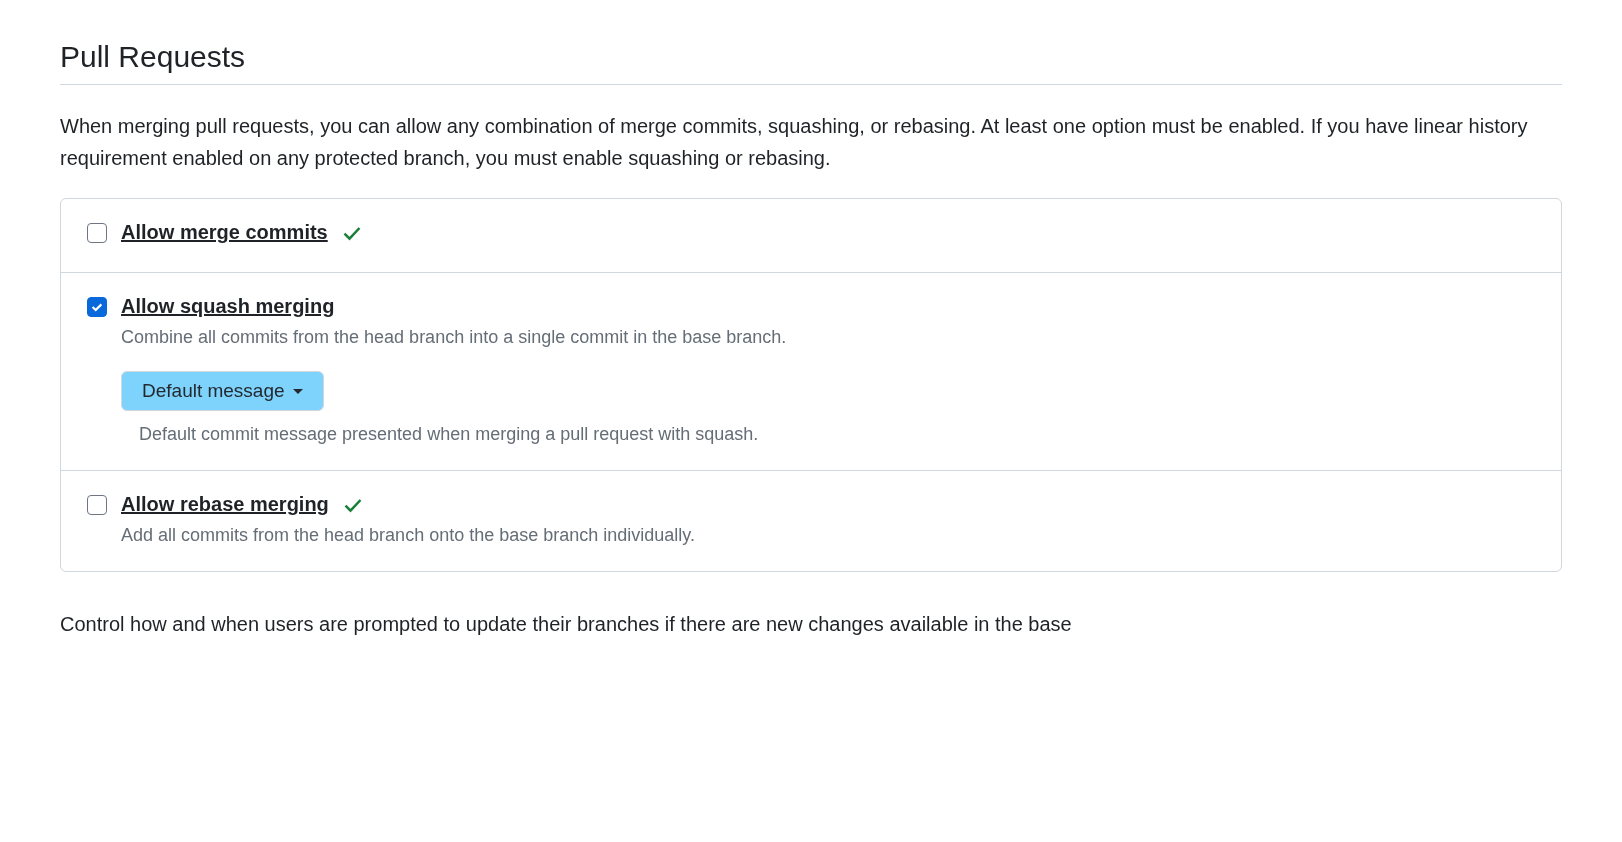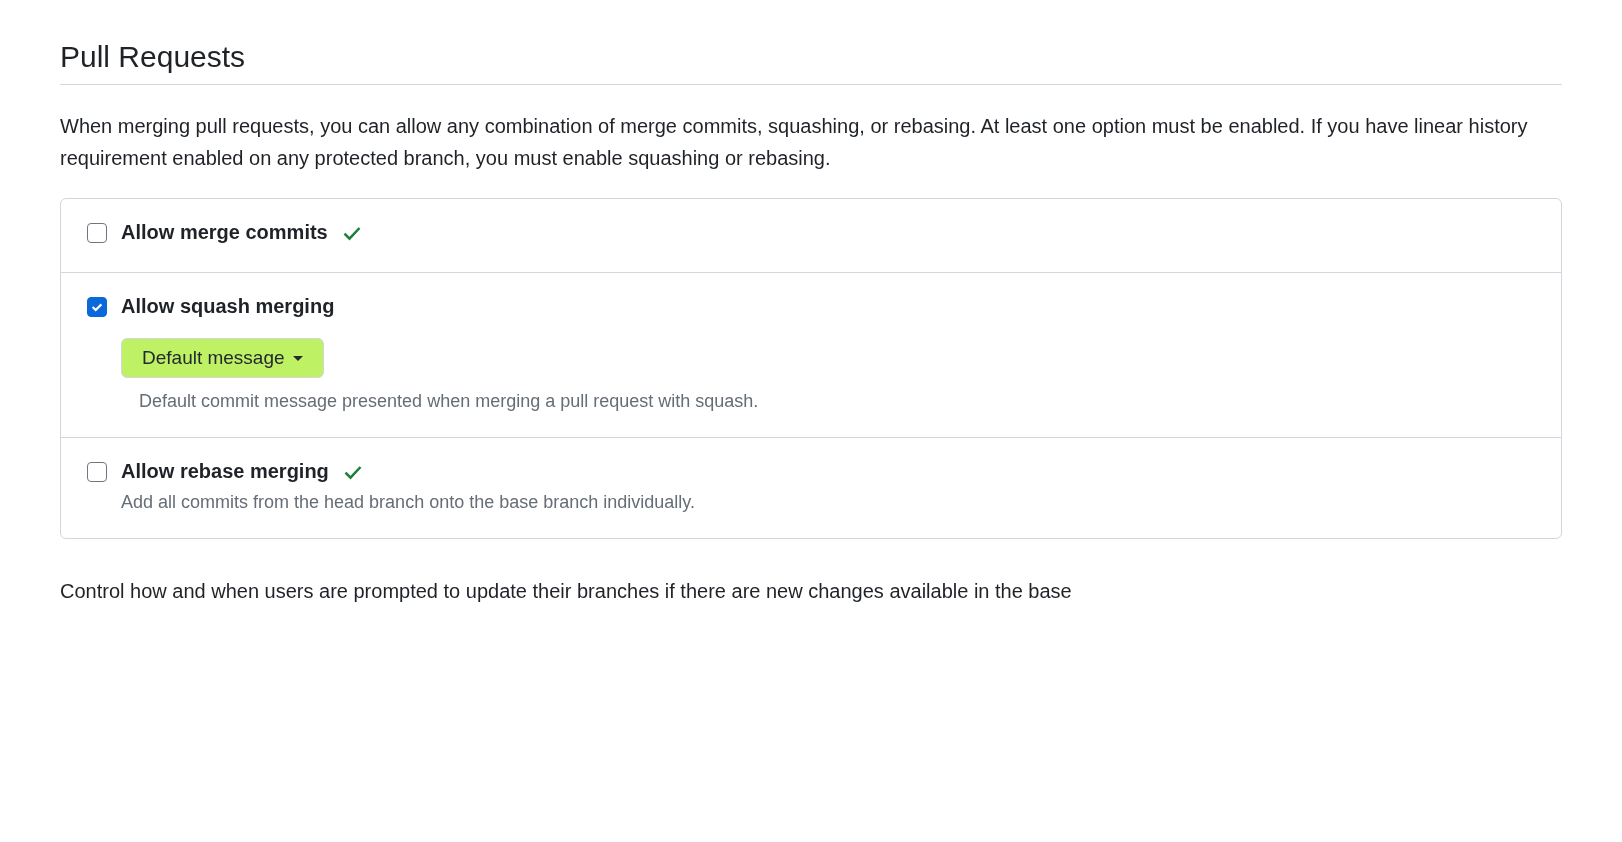--- a/index.html
+++ b/index.html
@@ -38,20 +38,21 @@
       border-bottom: 1px solid #d0d7de;
     }
     .option-row:last-child {
       border-bottom: none;
     }
     .option-header {
       display: flex;
       align-items: center;
       gap: 14px;
       margin-bottom: 6px;
+      text-decoration: underline;
     }
     .checkbox {
       width: 20px;
       height: 20px;
       border: 1.5px solid #6e7781;
       border-radius: 4px;
       background: #ffffff;
       flex-shrink: 0;
       display: flex;
       align-items: center;
@@ -96,21 +97,21 @@
       margin-top: 20px;
     }
     .dropdown-btn {
       display: inline-flex;
       align-items: center;
       gap: 6px;
       padding: 8px 20px;
       font-size: 19px;
       font-weight: 500;
       color: #24292f;
-      background: #bef264;
+      background: #7dd3fc;
       border: 1px solid #d0d7de;
       border-radius: 6px;
       cursor: pointer;
     }
     .dropdown-btn .caret {
       width: 0;
       height: 0;
       border-left: 5px solid transparent;
       border-right: 5px solid transparent;
       border-top: 5px solid #24292f;
@@ -153,20 +154,21 @@
 
   <div class="option-row">
     <div class="option-header">
       <span class="checkbox checked">
         <svg viewBox="0 0 16 16">
             <polyline points="3,8 6.5,11.5 13,5"></polyline>
           </svg>
       </span>
       <span class="option-label">Allow squash merging</span>
     </div>
+    <p class="option-description">Combine all commits from the head branch into a single commit in the base branch.</p>
     <div class="sub-controls">
       <button class="dropdown-btn">
         <span>Default message</span>
         <span class="caret"></span>
       </button>
     </div>
     <p class="sub-description">Default commit message presented when merging a pull request with squash.</p>
   </div>
 
   <div class="option-row">

